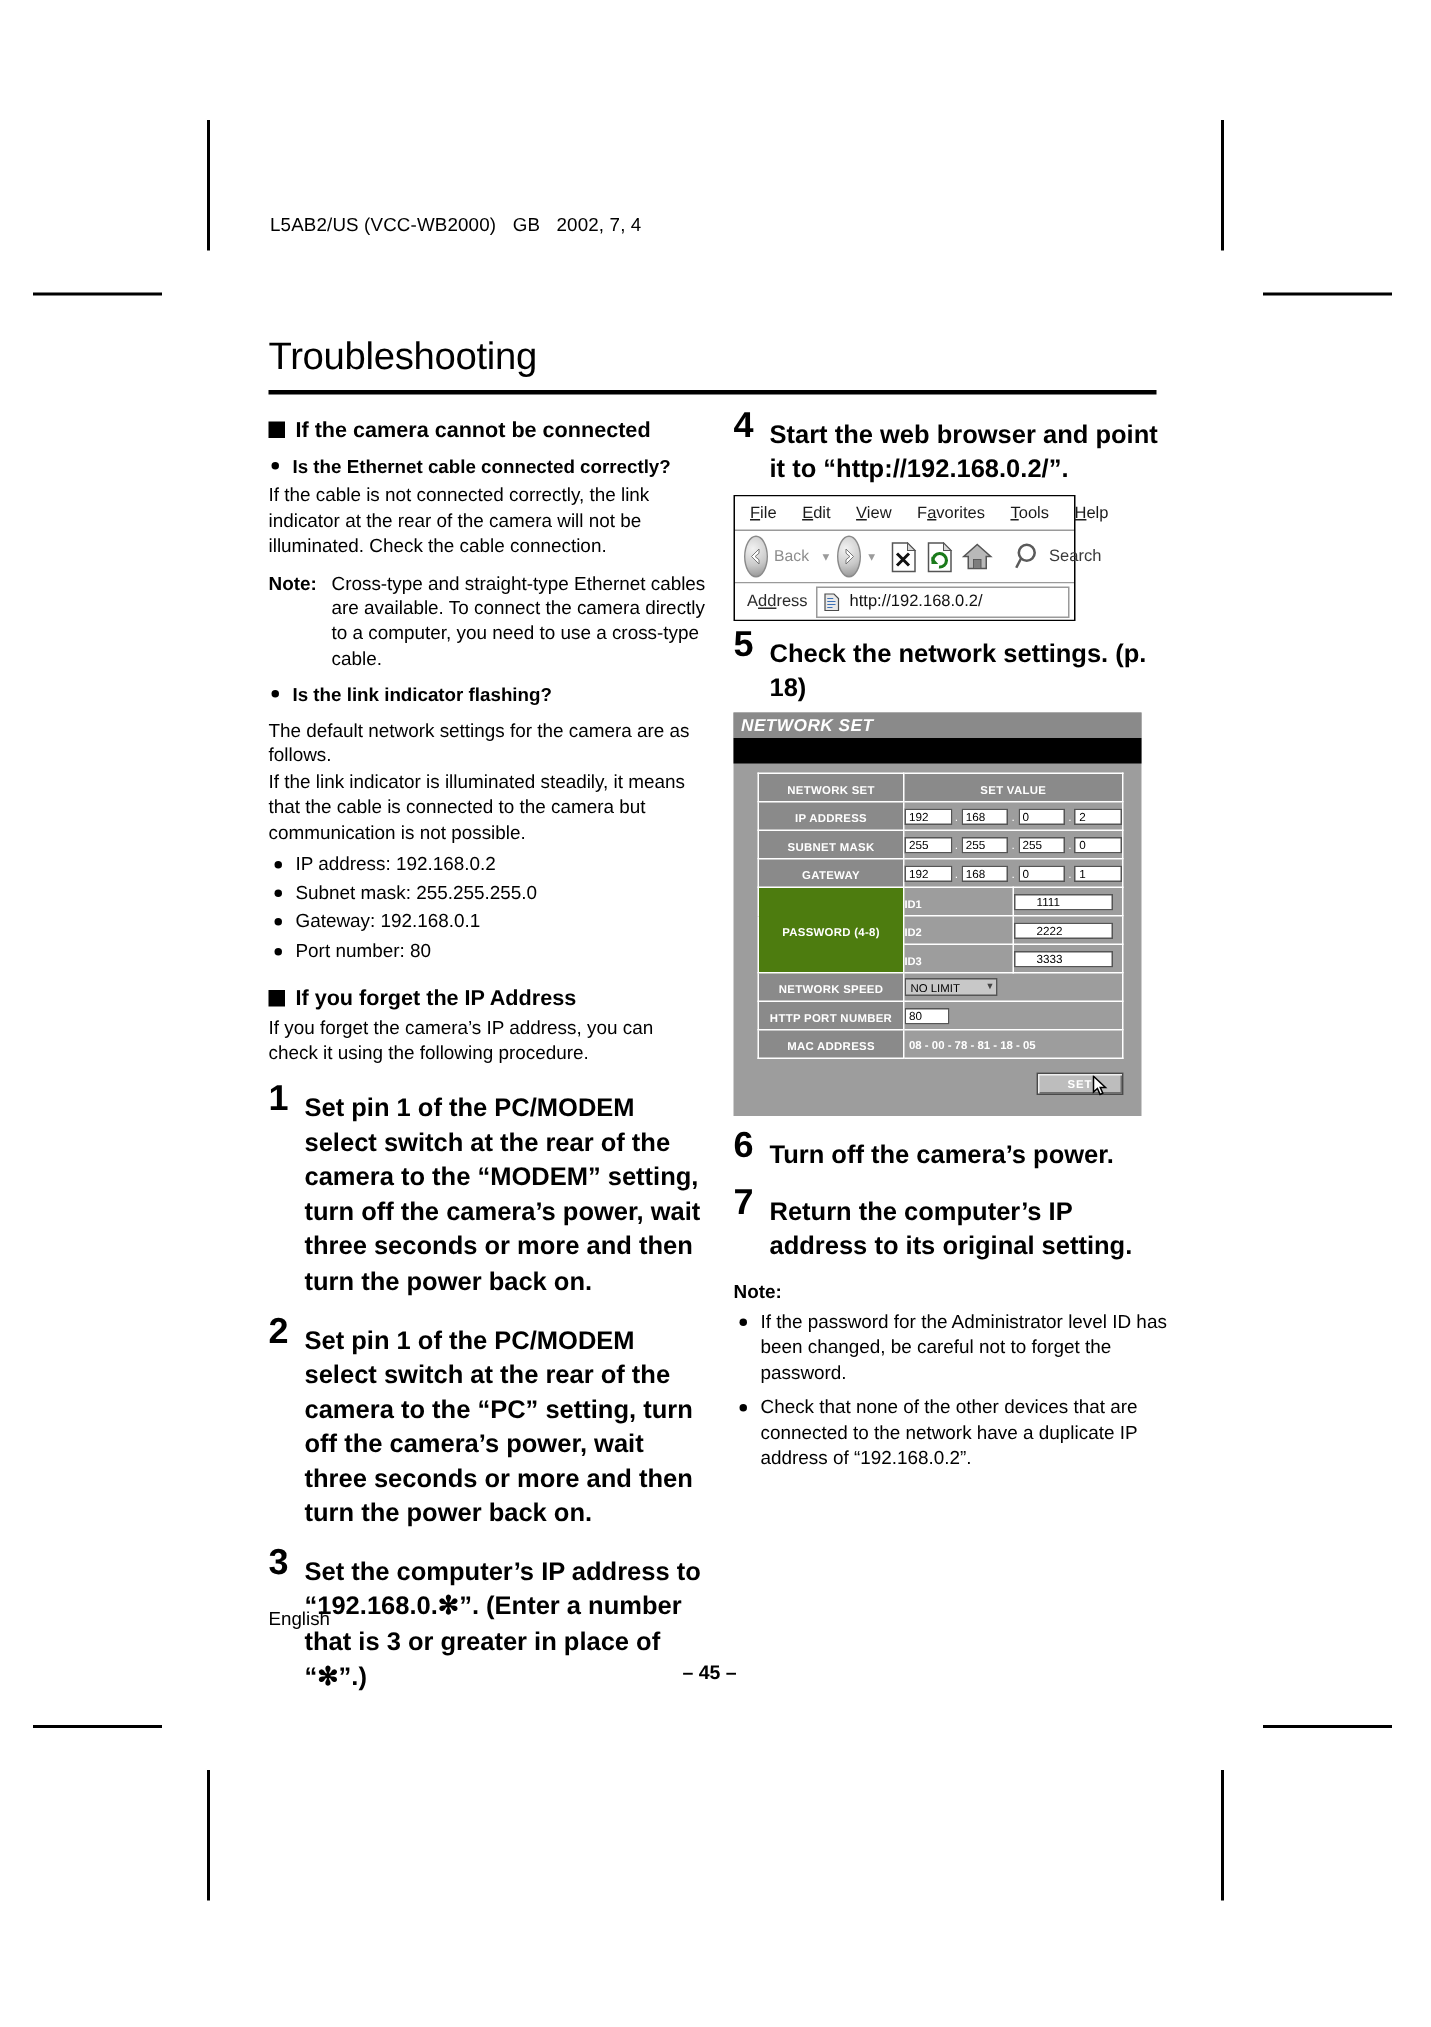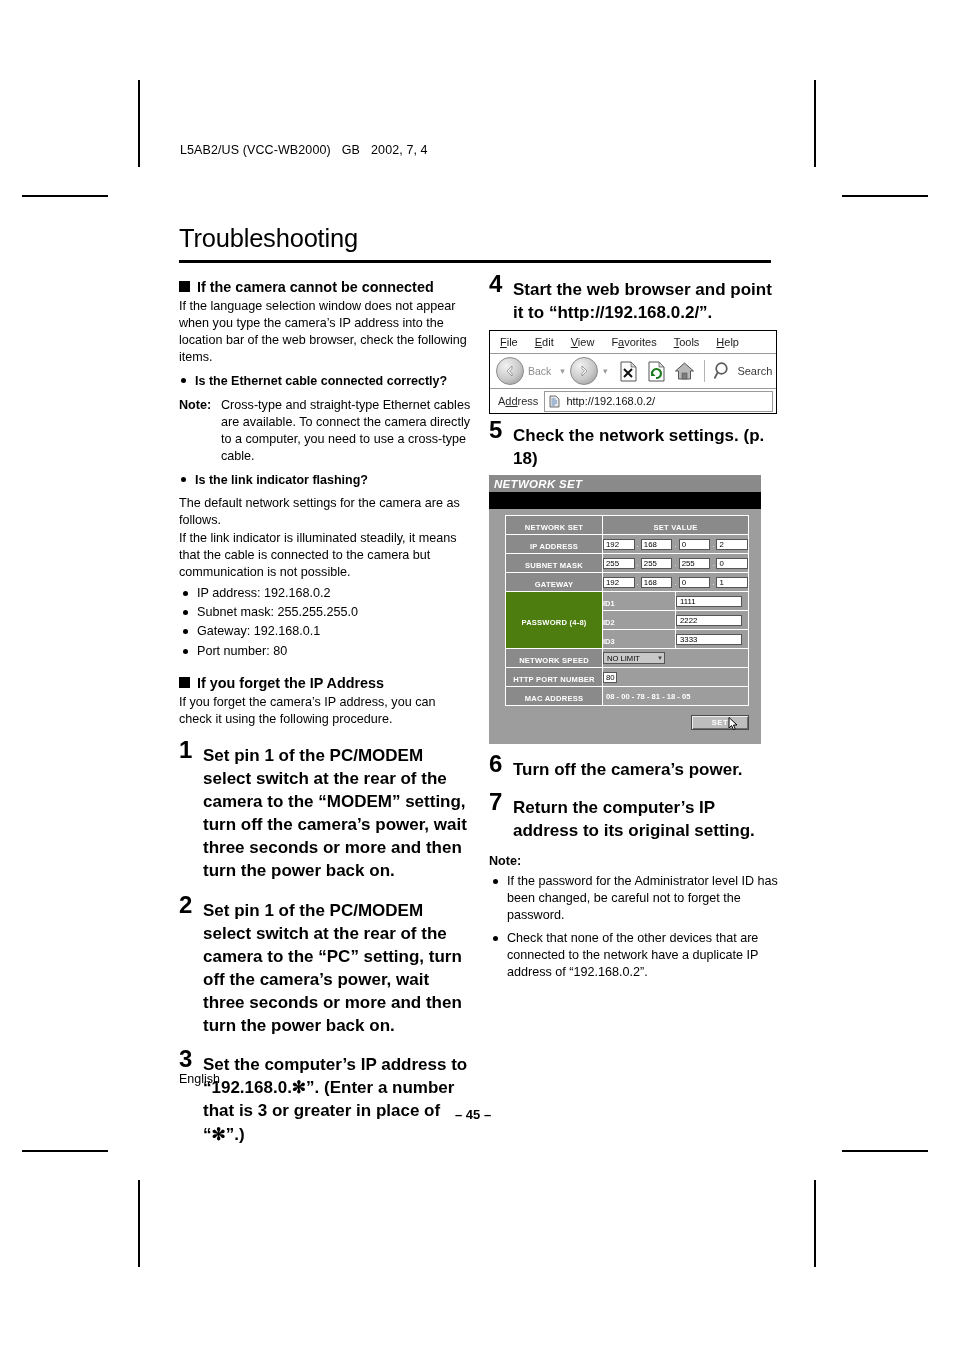--- a/index.html
+++ b/index.html
@@ -43,21 +43,21 @@
   
   .step{position:relative;padding-left:24px;margin-top:11px;}
   .step .num{position:absolute;left:0;top:-6px;font-size:25px;font-weight:bold;line-height:1;font-family:"Liberation Serif",serif;}
   .step .num.sans{font-family:"Liberation Sans",sans-serif;font-size:24px;}
   .step .txt{font-size:17px;font-weight:bold;line-height:1.36;}
 
   .note-hdr{font-size:12.6px;font-weight:bold;margin-top:12px;}
   .note-list .bitem{font-size:12.6px;}
 
   
-  .browser{margin-top:6px;width:288px;border:1px solid #000;background:#fff;box-sizing:border-box;}
+  .browser{margin-top:6px;width:228px;border:1px solid #000;background:#fff;box-sizing:border-box;}
   .bmenu{height:22px;border-bottom:1px solid #9a9a9a;display:flex;align-items:center;padding-left:10px;gap:17px;background:#fff;}
   .bmenu span{font-size:11px;color:#1a1a1a;}
   .bmenu span u{text-decoration:underline;}
   .btool{height:34px;border-bottom:1px solid #9a9a9a;display:flex;align-items:center;padding-left:6px;background:#fff;}
   .navbtn{width:26px;height:26px;border-radius:50%;display:flex;align-items:center;justify-content:center;
      background:radial-gradient(circle at 35% 30%,#f2f2f2 0%,#c9c9c9 55%,#8f8f8f 100%);border:1px solid #8a8a8a;}
   .navbtn svg{display:block;}
   .bklbl{font-size:10.5px;color:#8d8d8d;margin:0 4px 0 4px;}
   .caret{font-size:9px;color:#9b9b9b;margin:0 5px;}
   .tbtn{width:23px;height:23px;margin-left:5px;display:flex;align-items:center;justify-content:center;}
@@ -79,26 +79,26 @@
   .lbl{width:96px;background:#8a8a8a;text-align:center;}
   .lbl span{font-size:7.6px;font-weight:bold;color:#fff;letter-spacing:.2px;}
   .hdr{background:#8a8a8a;text-align:center;}
   .hdr span{font-size:7.6px;font-weight:bold;color:#fff;letter-spacing:.2px;}
   .valcell{background:#9d9d9d;padding-left:2px;}
   .octets{display:flex;align-items:center;}
   .oct{width:33px;height:11px;background:#fff;border:1px solid #555;font-size:7.8px;color:#000;display:flex;align-items:center;padding-left:2px;box-sizing:border-box;}
   .dotsep{font-size:8px;color:#fff;padding:0 2px;}
   .idcell{width:22px;background:#9d9d9d;padding-left:3px;}
   .idcell span{font-size:7.4px;font-weight:bold;color:#fff;}
-  .pwbox{width:66px;height:11px;background:#fff;border:1px solid #555;font-size:7.8px;display:flex;align-items:center;padding-left:3px;box-sizing:border-box;}
+  .pwbox{width:66px;height:11px;background:#fff;border:1px solid #555;font-size:7.8px;display:flex;align-items:center;padding-left:14px;box-sizing:border-box;}
   .pwlab{text-align:center;background:#4d7c0f;}
   .selbox{width:62px;height:12px;background:#c8c8c8;border:1px solid #555;display:flex;align-items:center;justify-content:space-between;padding:0 1px 0 3px;box-sizing:border-box;}
   .selbox .sv{font-size:7.6px;color:#000;}
   .selbox .arrow{font-size:6px;color:#444;}
-  .portbox{width:14px;height:11px;background:#fff;border:1px solid #555;font-size:7.8px;display:flex;align-items:center;padding-left:2px;box-sizing:border-box;}
+  .portbox{width:30px;height:11px;background:#fff;border:1px solid #555;font-size:7.8px;display:flex;align-items:center;padding-left:2px;box-sizing:border-box;}
   .macval{font-size:7.6px;font-weight:bold;color:#fff;padding-left:3px;}
   .setrow{display:flex;justify-content:flex-end;margin-top:9px;}
   .setbtn{width:56px;height:13px;background:#bdbdbd;border:1px solid #4a4a4a;box-shadow:inset 1px 1px 0 #efefef, inset -1px -1px 0 #6e6e6e;
       display:flex;align-items:center;justify-content:center;position:relative;}
   .setbtn span{font-size:7.6px;font-weight:bold;color:#fff;letter-spacing:.6px;}
   .cursor{position:absolute;left:36px;top:1px;}
 
   
   .ft-left{position:absolute;left:179px;top:1072px;font-size:12.5px;}
   .ft-page{position:absolute;left:455px;top:1107px;font-size:13px;font-weight:bold;}
@@ -123,26 +123,26 @@
 
   <div class="title">Troubleshooting</div>
   <div class="title-rule"></div>
 
   <div class="colL">
 
     <div class="sec-h">
       <span class="sq"></span>
       <span>If the camera cannot be connected</span>
     </div>
-    <div class="para tight">If the language selection window does not appear when you type the camera’s IP address into the location bar of the web browser, check the following items.</div>
 
     <div class="bull-h">
       <span class="dot"></span>
       <span>Is the Ethernet cable connected correctly?</span>
     </div>
+    <div class="para">If the cable is not connected correctly, the link indicator at the rear of the camera will not be illuminated. Check the cable connection.</div>
 
     <div class="noteblk">
       <span class="nlab">Note:</span>
       <span>Cross-type and straight-type Ethernet cables are available. To connect the camera directly to a computer, you need to use a cross-type cable.</span>
     </div>
 
     <div class="bull-h">
       <span class="dot"></span>
       <span>Is the link indicator flashing?</span>
     </div>

